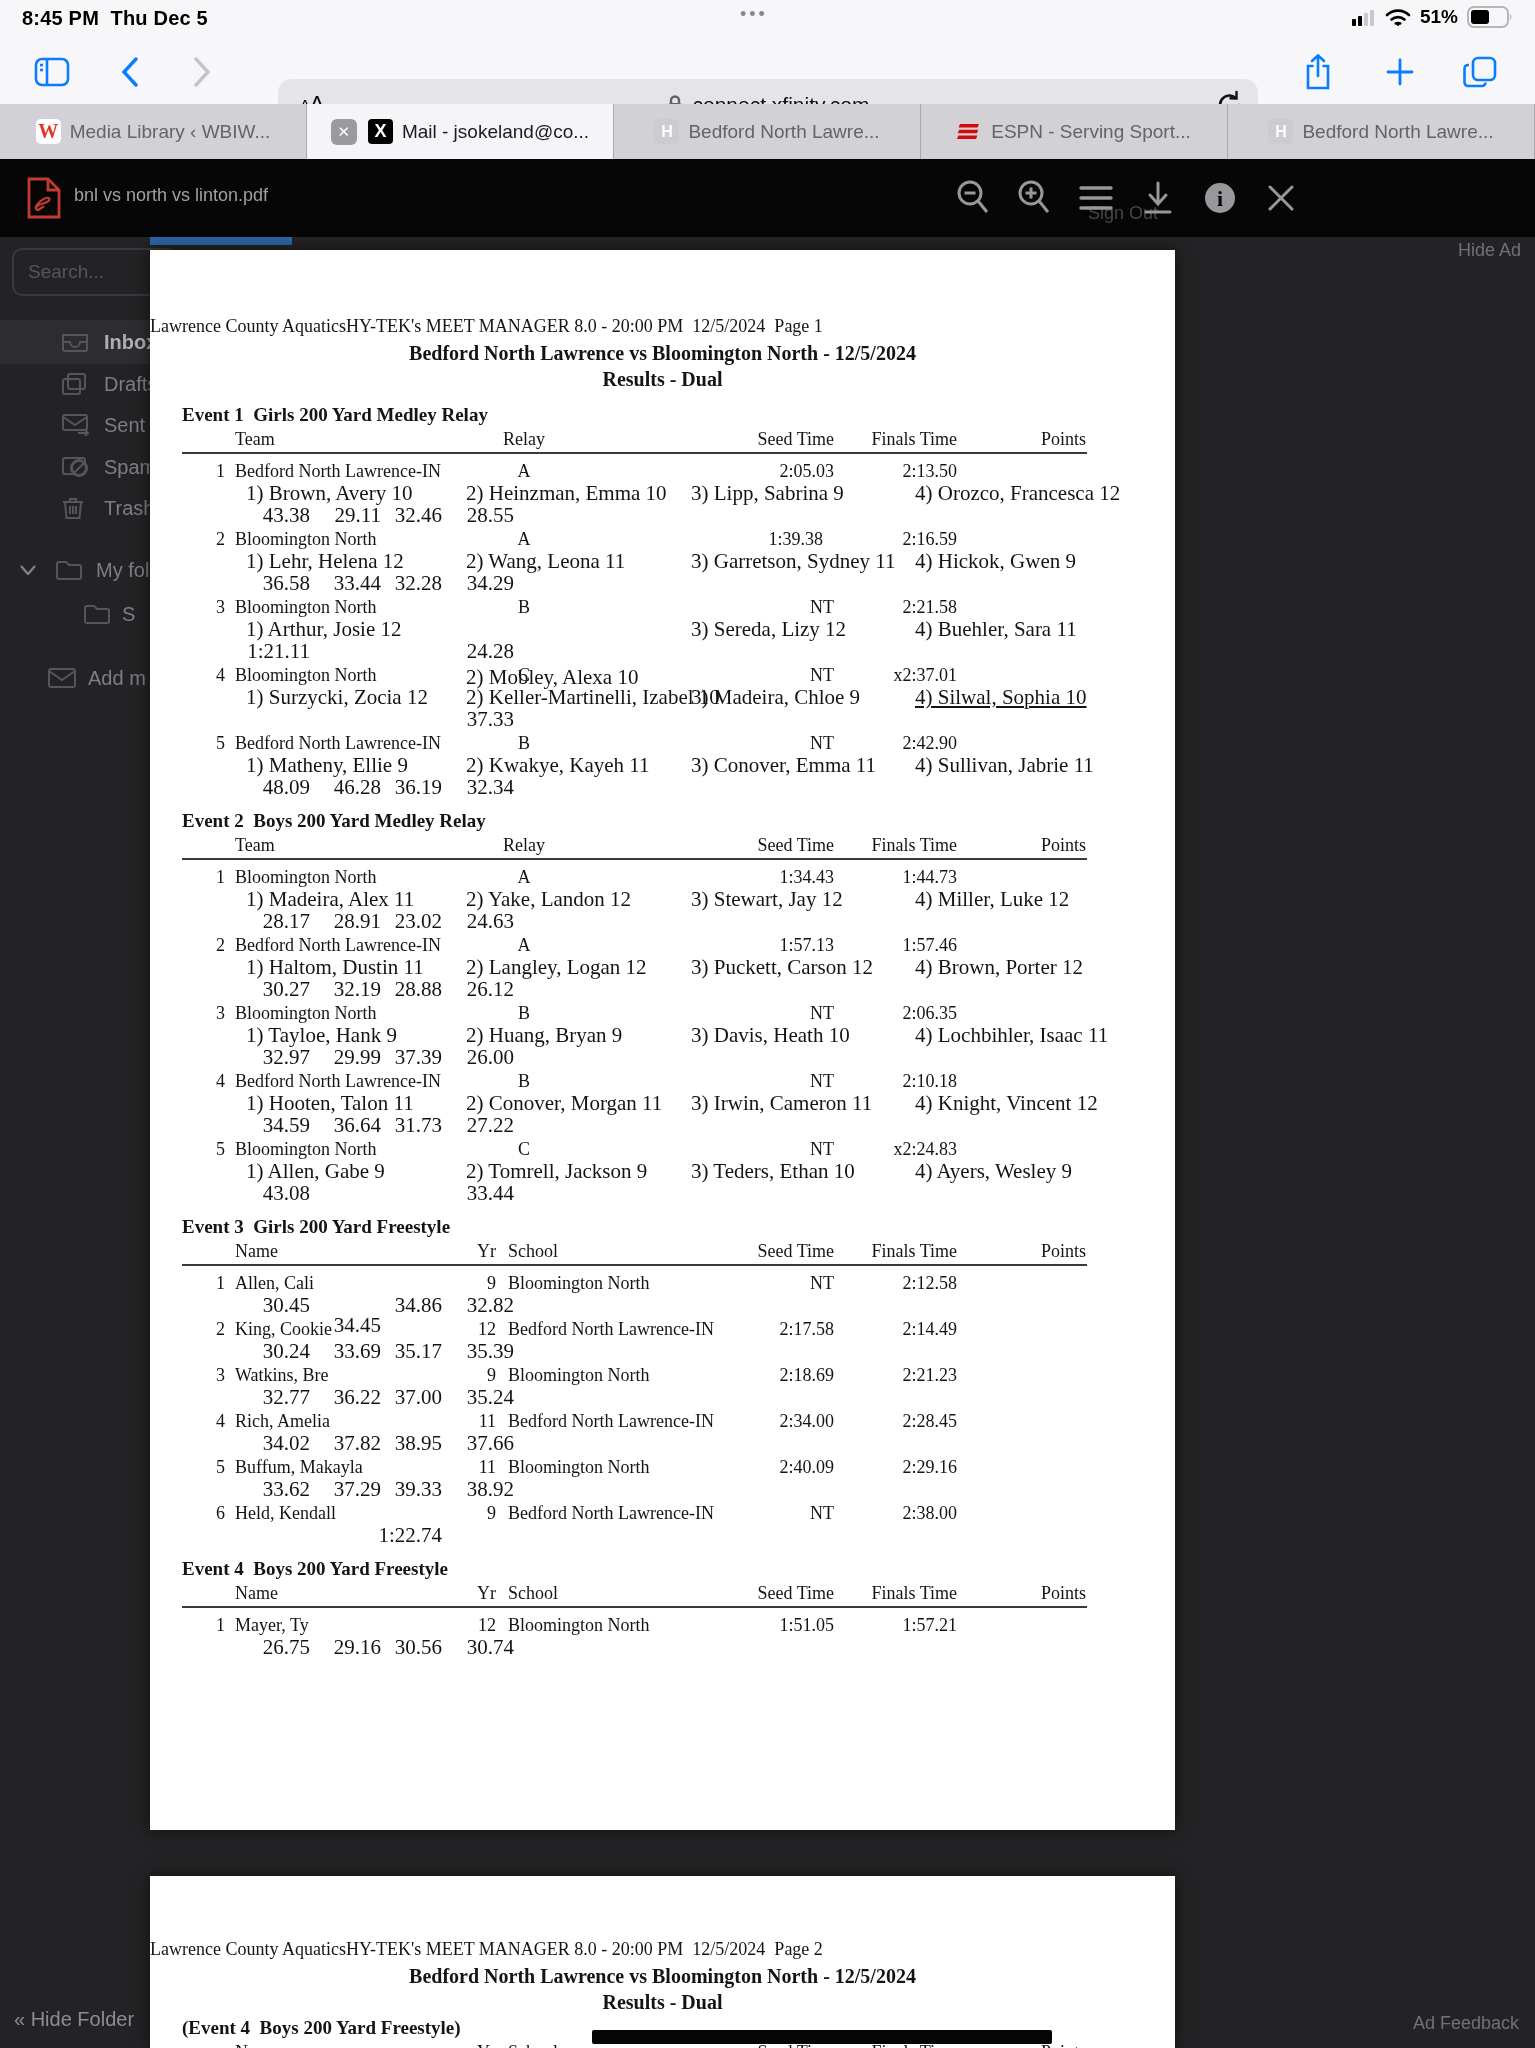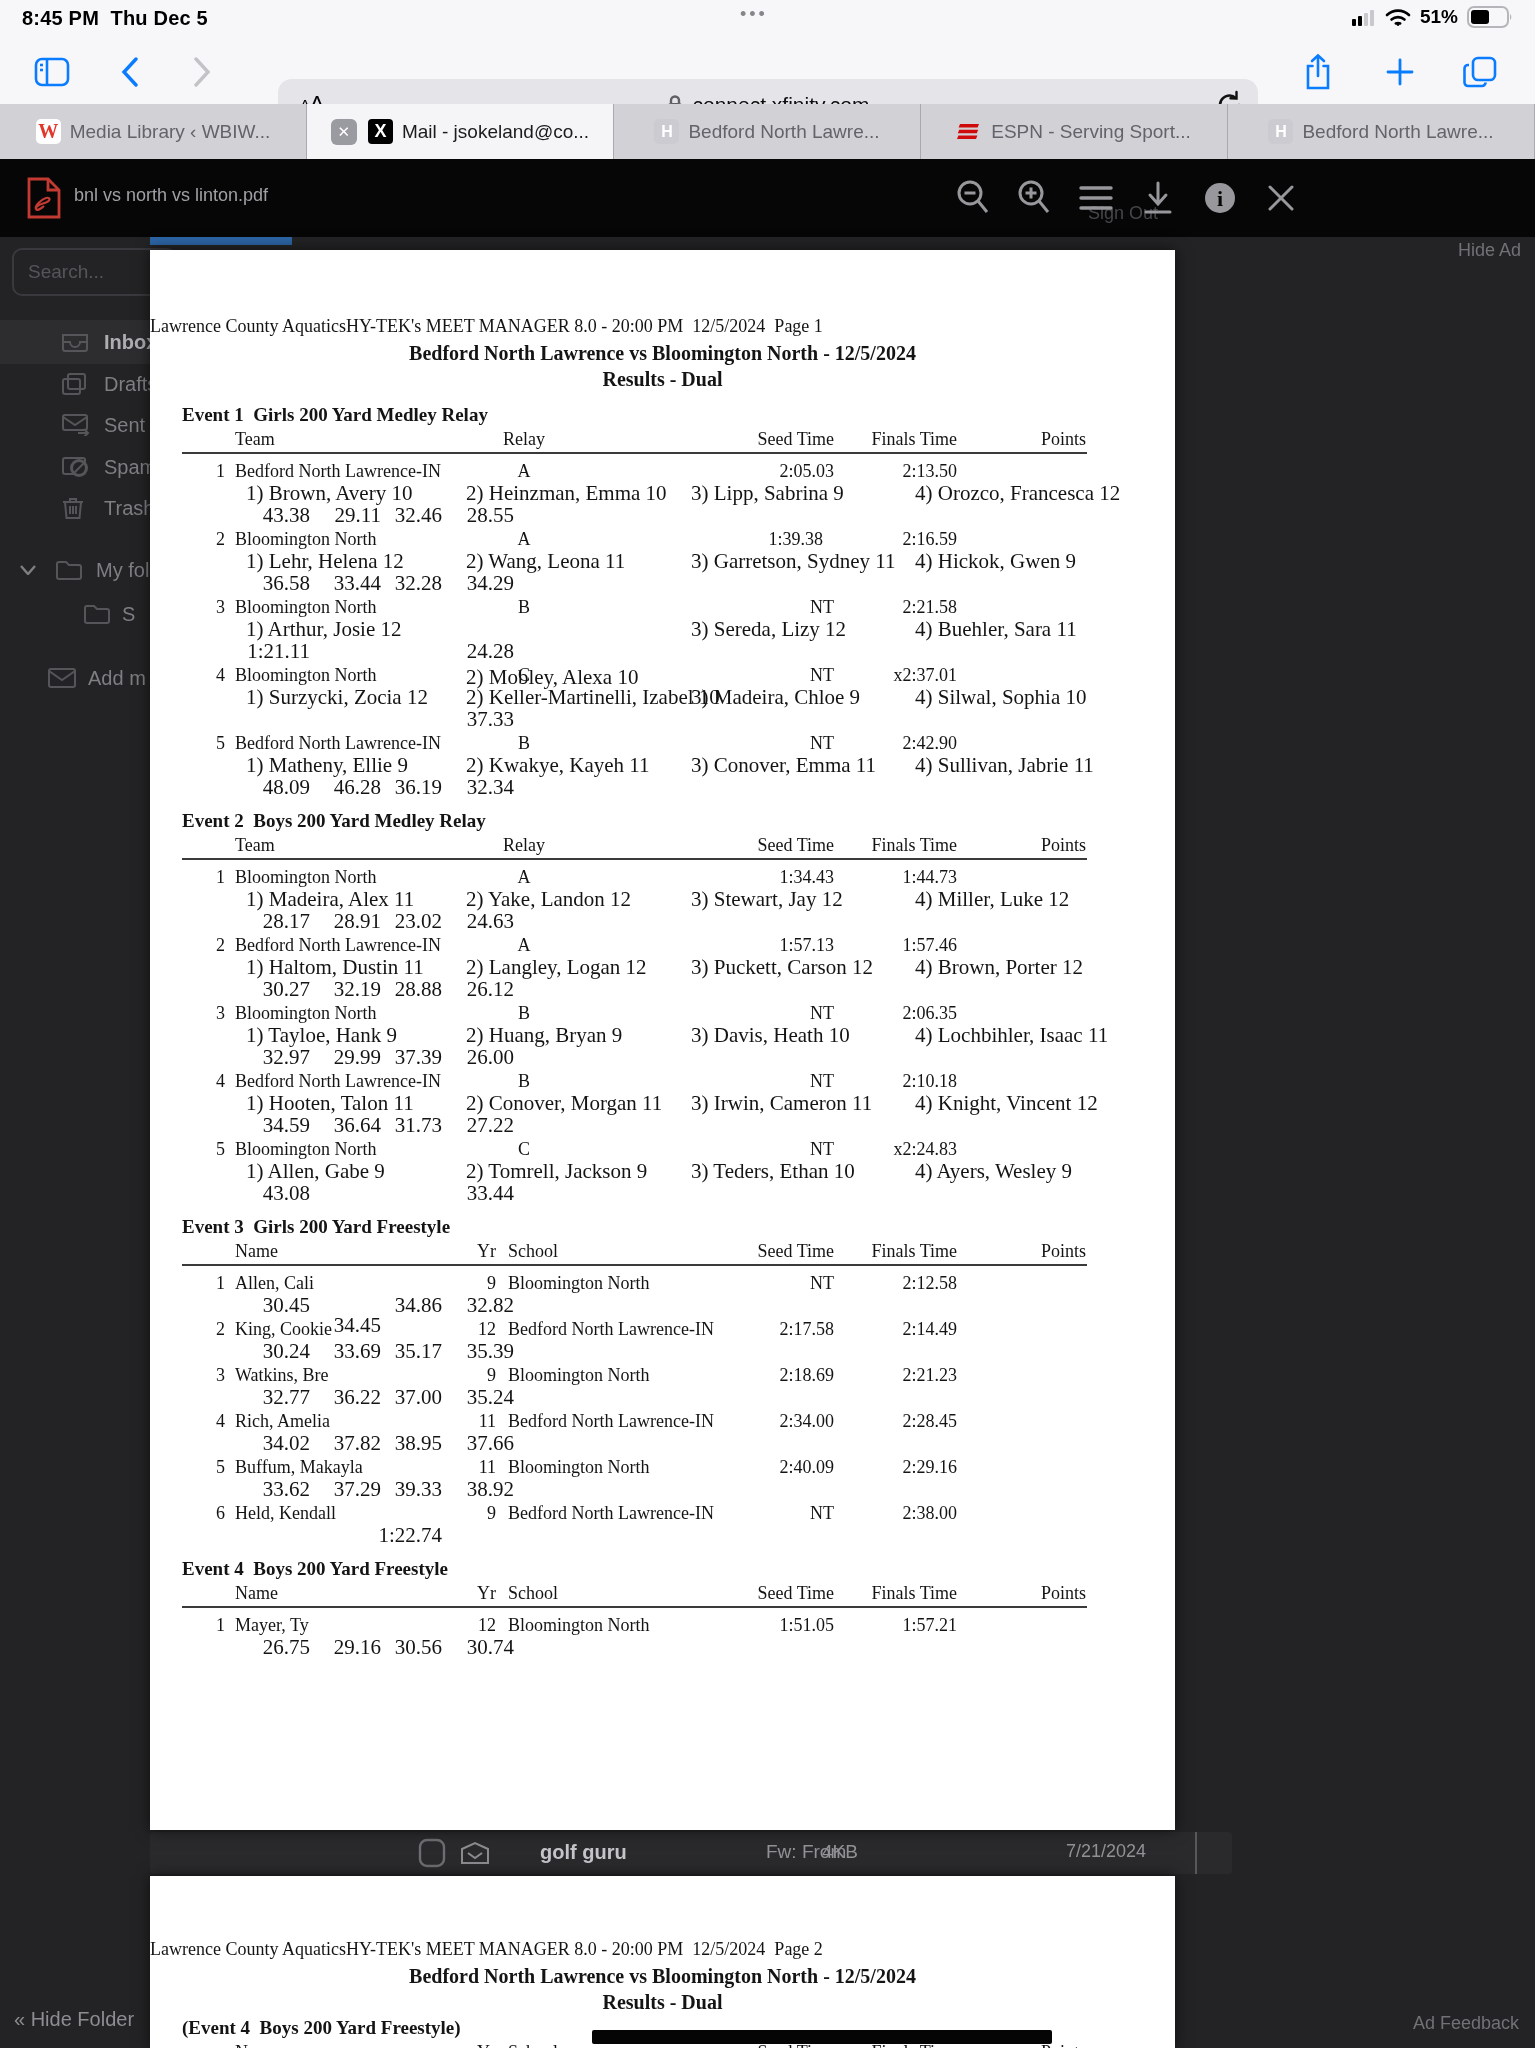--- a/index.html
+++ b/index.html
@@ -327,38 +327,20 @@
           <path d="M1 3 L14 12 L27 3"></path>
         </svg>
       </span>
     <span style="position:absolute;left:88px;font-size:20px;color:#7e7e83;">Add m</span>
   </div>
 
   <div class="hidefolder">« Hide Folder</div>
   <div class="hidead">Hide Ad</div>
   <div class="adfb">Ad Feedback</div>
 
-  <div class="mailrow">
-    <span style="left:268px;top:6px;">
-      <svg width="28" height="30" viewBox="0 0 28 30" fill="none" stroke="#6e6e72" stroke-width="2.4">
-          <rect x="2" y="2" width="24" height="26" rx="7"></rect>
-        </svg>
-      </span>
-    <span style="left:310px;top:9px;">
-      <svg width="30" height="24" viewBox="0 0 30 24" fill="none" stroke="#8c8c90" stroke-width="2">
-          <path d="M2 8 L15 2 L28 8 V22 H2 Z"></path>
-          <path d="M8 12 l7 5 7 -5"></path>
-        </svg>
-      </span>
-    <span style="left:390px;font-size:20px;font-weight:700;color:#c5c5c9;">golf guru</span>
-    <span style="left:616px;font-size:19px;color:#929296;">Fw: From</span>
-    <span style="left:672px;font-size:19px;color:#929296;">4KB</span>
-    <span style="left:916px;font-size:18px;color:#929296;">7/21/2024</span>
-    <span style="left:1045px;top:0;width:2px;height:42px;background:#58585c;"></span>
-  </div>
 
   <div class="page" id="page1" style="top:250px;height:1580px;">
     <div class="pinner" style="padding-top:66px;" id="p1inner">
         <div class="pd-hrow"><span style="left:32px;">Lawrence County Aquatics</span><span style="right:77px;text-align:right;" class="pre">HY-TEK's MEET MANAGER 8.0 - 20:00 PM  12/5/2024  Page 1</span></div>
         <div class="pd-title">Bedford North Lawrence vs Bloomington North - 12/5/2024</div>
         <div class="pd-sub">Results - Dual</div>
         <div class="evt">
           <div class="evt-title">Event 1  Girls 200 Yard Medley Relay</div>
           <div class="pl hdr">
             <span style="left:85px;">Team</span>
@@ -434,21 +416,21 @@
               <span style="left:0;width:75px;text-align:right;">4</span>
               <span style="left:85px;">Bloomington North</span>
               <span style="left:274px;width:200px;text-align:center;">C</span>
               <span style="right:341px;text-align:right;">NT</span>
               <span style="right:218px;text-align:right;">x2:37.01</span>
             </div>
             <div class="pl small">
               <span style="left:96px;">1) Surzycki, Zocia 12</span>
               <span style="left:316px;">2) Keller-Martinelli, Izabel 10</span>
               <span style="left:541px;">3) Madeira, Chloe 9</span>
-              <span style="left:765px;">4) Silwal, Sophia 10</span>
+              <span style="left:765px;text-decoration:underline;">4) Silwal, Sophia 10</span>
             </div>
             <div class="pl small">
               <span style="left:284px;width:80px;text-align:right;">37.33</span>
             </div>
           </div>
           <div class="rrow">
             <div class="pl">
               <span style="left:0;width:75px;text-align:right;">5</span>
               <span style="left:85px;">Bedford North Lawrence-IN</span>
               <span style="left:274px;width:200px;text-align:center;">B</span>

